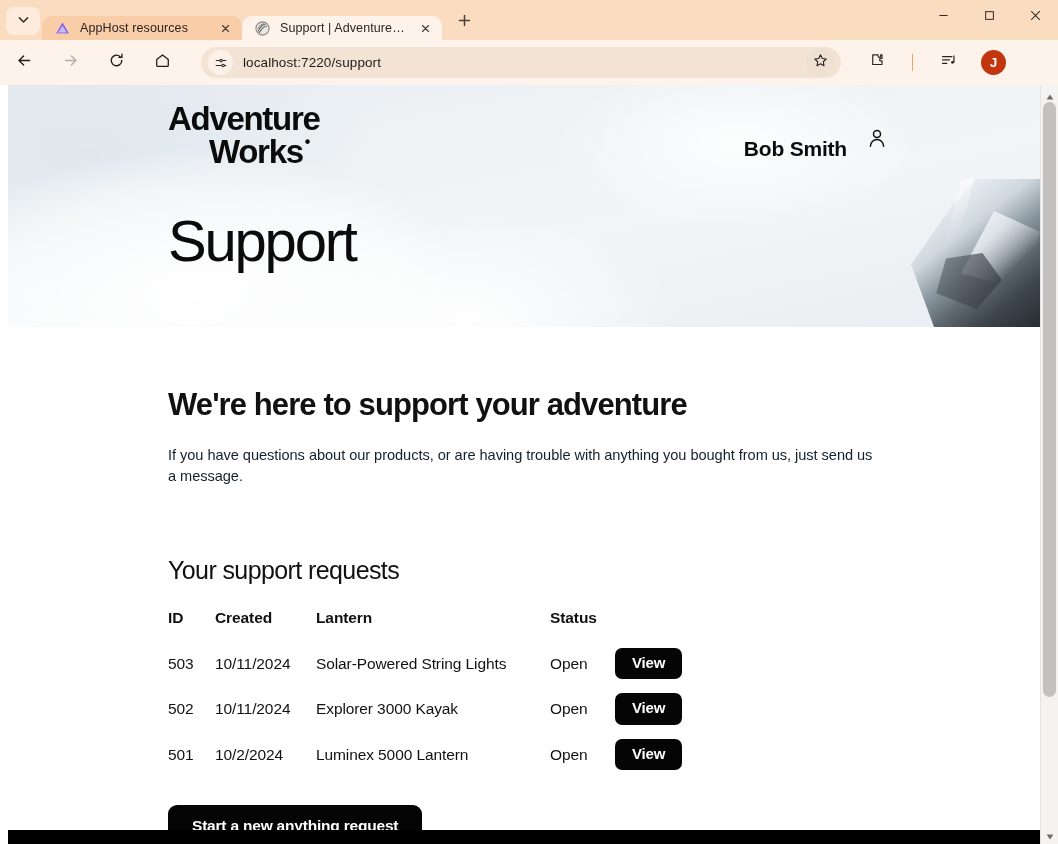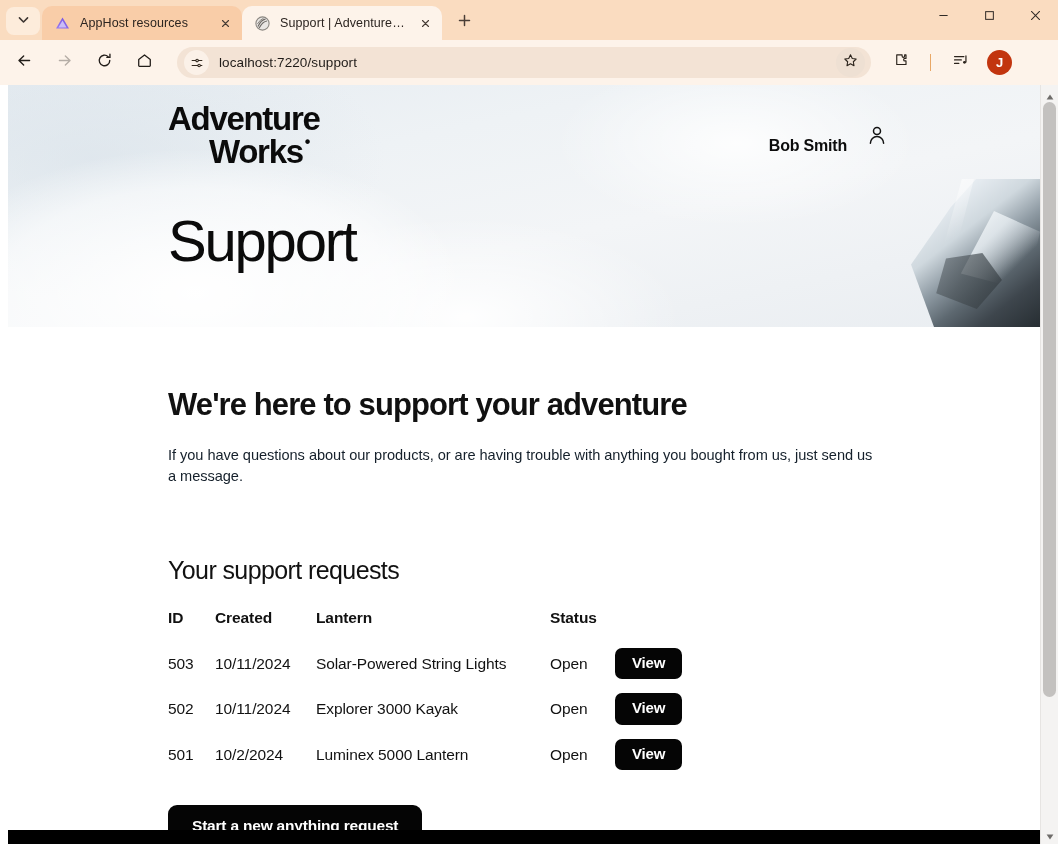--- a/index.html
+++ b/index.html
@@ -18,21 +18,21 @@
   }
   .tab-search {
     width:34px; height:28px; margin:0 2px 5px 6px;
     border-radius:8px; background:#fdecdb;
     display:flex; align-items:center; justify-content:center;
     flex:0 0 auto;
   }
   .tab-search svg { width:13px; height:13px; }
 
   .tab {
-    height:34px; width:200px; display:flex; align-items:center;
+    height:24px; width:200px; display:flex; align-items:center;
     gap:9px; padding:0 8px 0 12px; position:relative;
     border-radius:10px 10px 0 0; flex:0 0 auto;
   }
   .tab.inactive { background:#f9cda8; }
   .tab.active { background:#fdf3ea; }
   .tab-favicon { width:17px; height:17px; flex:0 0 auto; display:block; }
   .tab-title {
     font-size:12.5px; color:#2b2420; white-space:nowrap;
     overflow:hidden; text-overflow:ellipsis; flex:1 1 auto;
     letter-spacing:0.1px;
@@ -50,21 +50,21 @@
   .newtab svg { width:13px; height:13px; }
 
   .wincontrols {
     position:absolute; right:0; top:0; height:40px; display:flex;
   }
   .wc { width:46px; height:32px; display:flex; align-items:center; justify-content:center; }
   .wc svg { width:11px; height:11px; }
 
   .toolbar {
     height:45px; background:#fdf3ea; display:flex; align-items:center;
-    padding:0 8px; gap:8px;
+    padding:0 8px; gap:14px;
   }
   .nav-btn {
     width:32px; height:32px; border-radius:50%;
     display:flex; align-items:center; justify-content:center; flex:0 0 auto;
   }
   .nav-btn svg { width:17px; height:17px; }
   .nav-btn.disabled svg { opacity:.32; }
 
   .omnibox {
     flex:1 1 auto; height:31px; background:#f3e3d5; border-radius:16px;
@@ -156,21 +156,21 @@
   .logo {
     font-size:33px; font-weight:bold; line-height:0.99;
     letter-spacing:-1.3px; color:#0b0b0b;
   }
   .logo .l2 { display:block; padding-left:41px; position:relative; }
   .logo .tm {
     position:absolute; font-size:16px; line-height:1; margin-left:2px;
     transform:translateY(-2px);
   }
   .user-box { display:flex; align-items:center; gap:19px; margin-top:12px; }
-  .user-name { font-size:16px; font-weight:bold; color:#0c0c0c; letter-spacing:-.2px;margin-top:22px; }
+  .user-name { font-size:21px; font-weight:bold; color:#0c0c0c; letter-spacing:-.2px;margin-top:22px; }
   .user-icon svg { width:22px; height:22px; display:block; }
 
   .hero-title {
     position:relative; margin:44px 0 0 160px;
     font-size:58px; font-weight:normal; letter-spacing:-2.2px;
     color:#0b0b0b; line-height:1;
   }
 
   
   .main { padding:0 0 0 160px; }

